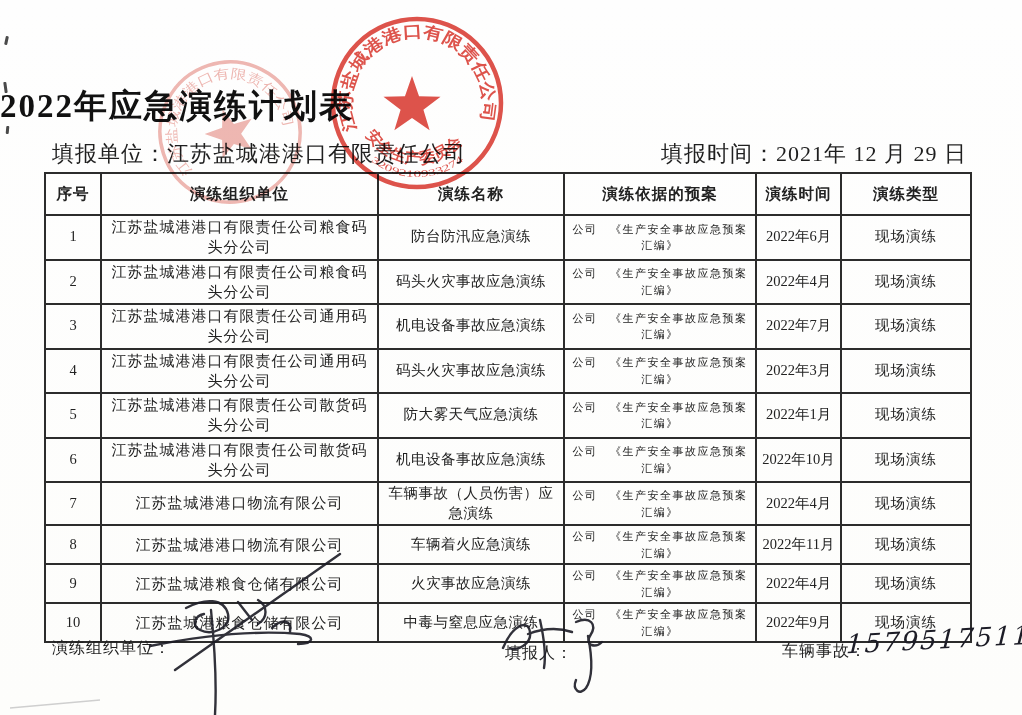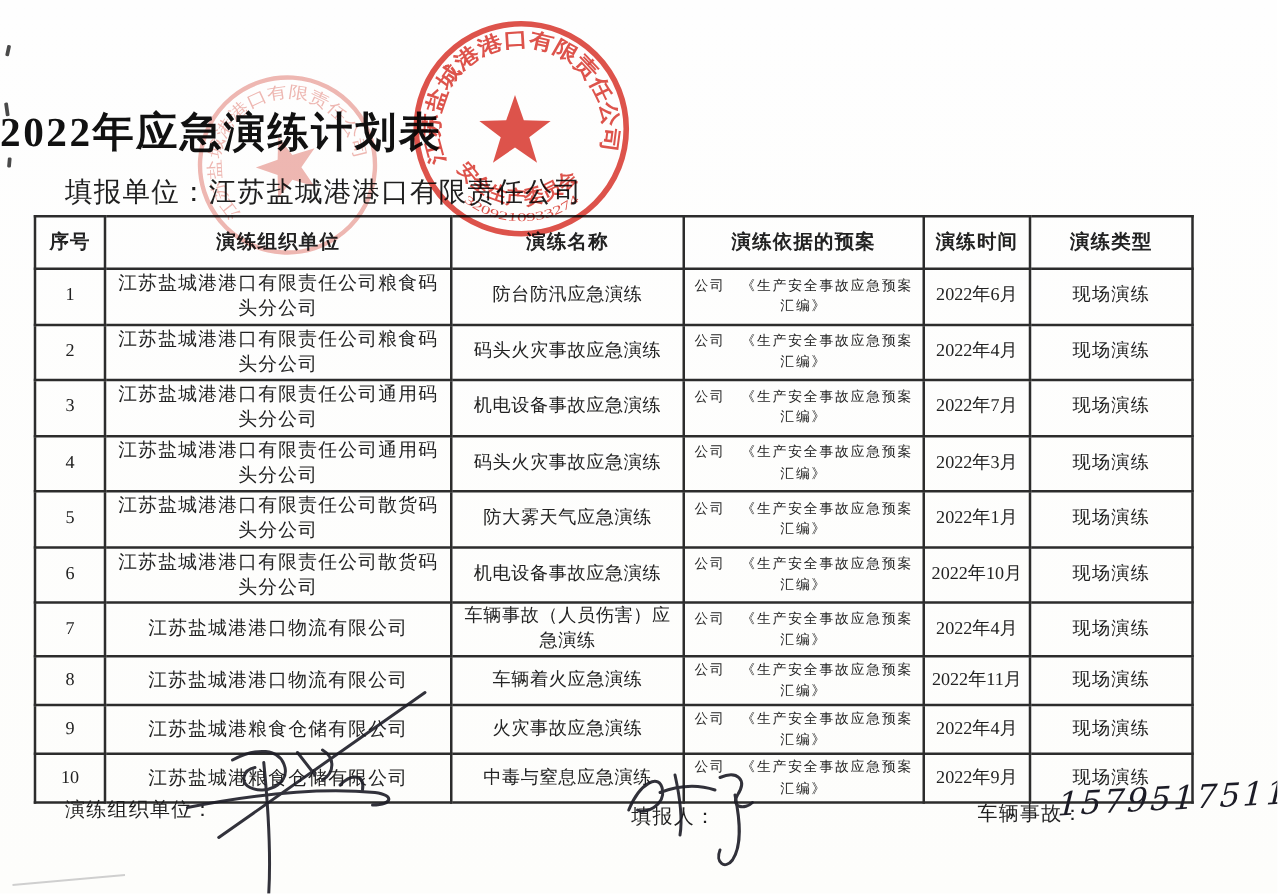--- a/index.html
+++ b/index.html
@@ -15,21 +15,21 @@
     font-size:33px;font-weight:700;letter-spacing:2px;color:#111;z-index:2;
   }
   .meta-row{
     position:absolute;top:139px;left:0;right:0;display:flex;
     justify-content:space-between;padding:0 55px 0 52px;
     font-size:22px;letter-spacing:1px;z-index:2;
   }
   .meta-item span{white-space:pre;}
   
   table.doc-table{
-    position:absolute;left:27px;top:172px;width:926px;
+    position:absolute;left:44px;top:172px;width:926px;
     border-collapse:collapse;table-layout:fixed;z-index:1;padding-left:25px;
   }
   .doc-table td,.doc-table th{
     border:2px solid #2c2c2c;text-align:center;vertical-align:middle;
     padding:1px 3px;font-weight:normal;color:#222;line-height:1.35;
   }
   .doc-table thead th{height:38px;font-size:15.5px;font-weight:600;letter-spacing:1px;}
   .doc-table tbody tr{height:39px;}
   td.c-no{font-size:14.5px;}
   td.c-org{font-size:15px;letter-spacing:1px;}
@@ -66,20 +66,21 @@
 <div class="page">
 
   <div class="edge-mark em1"></div>
   <div class="edge-mark em2"></div>
   <div class="edge-mark em3"></div>
 
   <div class="doc-title">2022年应急演练计划表</div>
 
   <div class="meta-row">
     <div class="meta-item"><span>填报单位：</span><span>江苏盐城港港口有限责任公司</span></div>
+    <div class="meta-item"><span>填报时间：</span><span>2021年 12 月 29 日</span></div>
   </div>
 
   <table class="doc-table">
     <colgroup>
       <col style="width:56px">
         <col style="width:277px">
         <col style="width:186px">
       <col style="width:192px">
         <col style="width:85px">
         <col style="width:130px">

